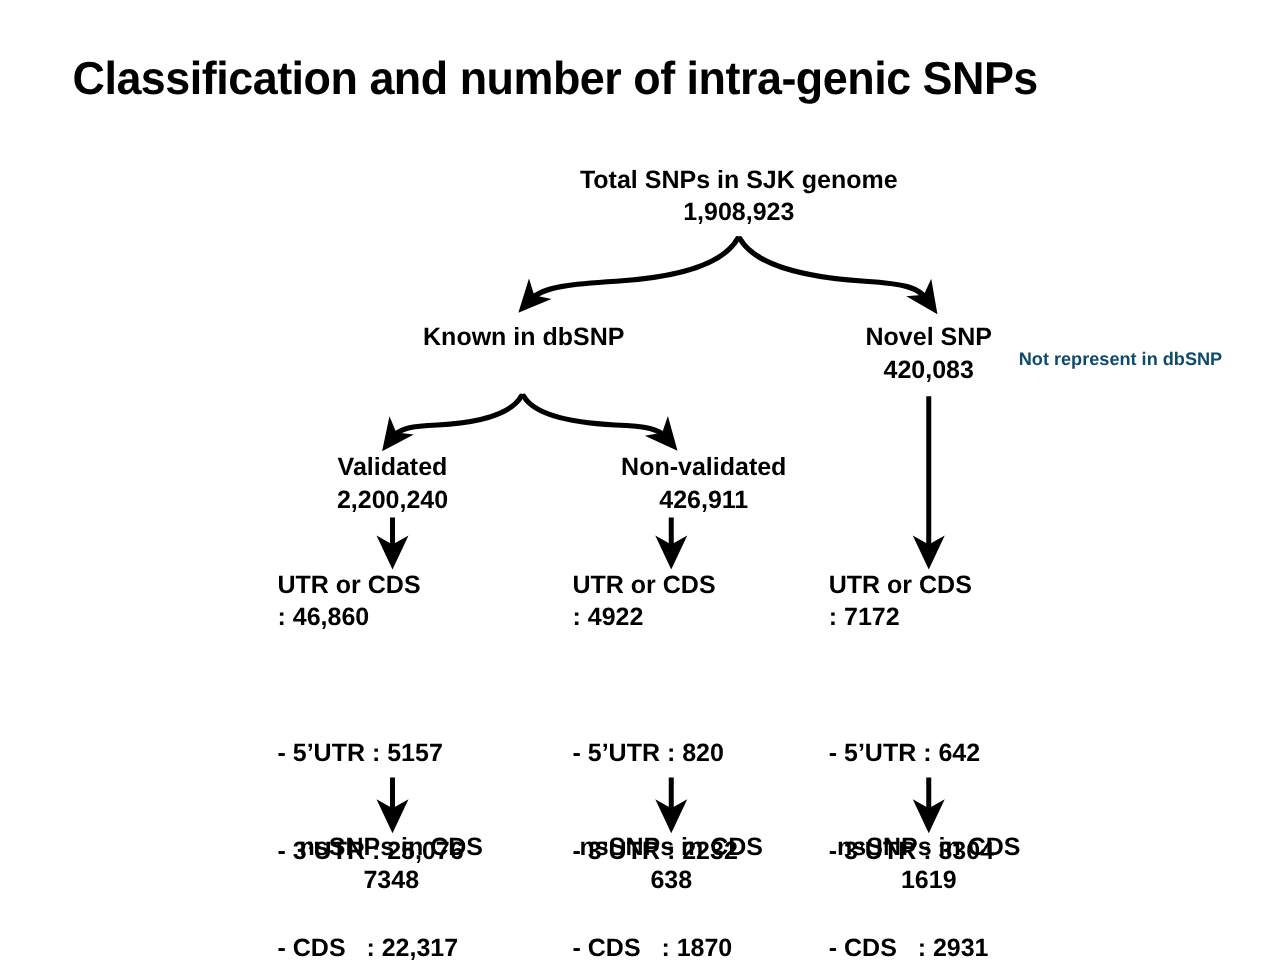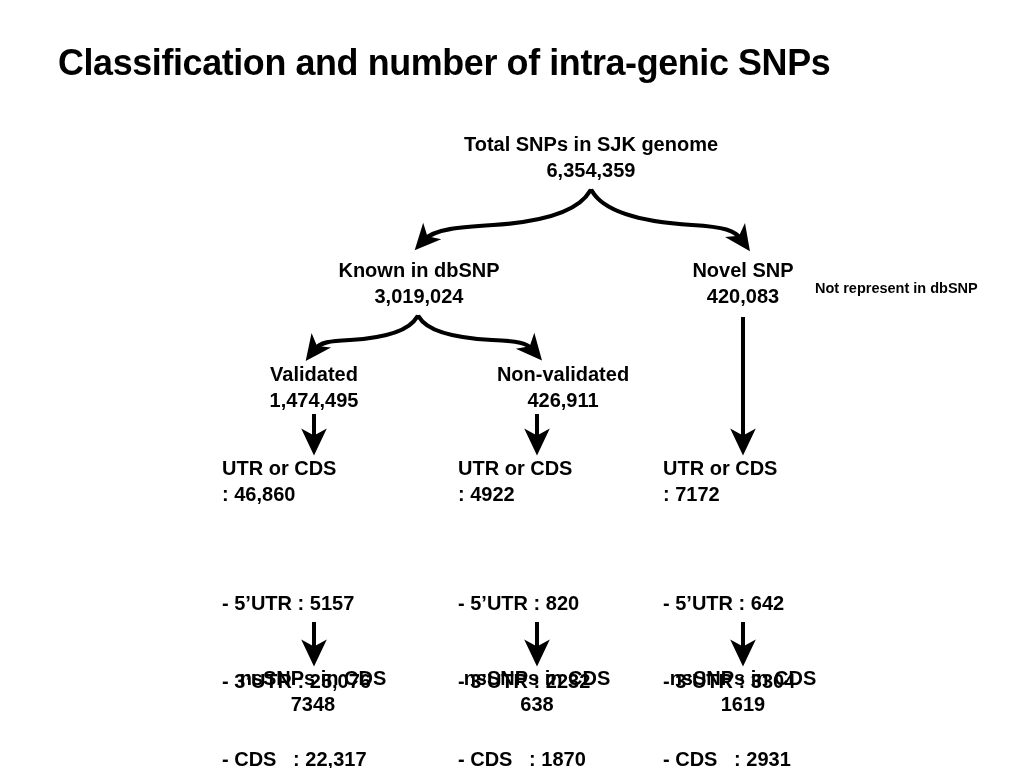--- a/index.html
+++ b/index.html
@@ -69,21 +69,21 @@
   }
   .node .label { display: block; }
   .node .value { display: block; }
 
   .annotation-red {
     position: absolute;
     font-size: 14.5px;
     font-weight: bold;
     line-height: 18px;
     white-space: nowrap;
-    color: #000000;
+    color: #0c4a6e;
   }
 
   .detail-block {
     position: absolute;
     font-size: 20px;
     font-weight: bold;
     line-height: 26px;
     white-space: pre;
     text-align: left;
   }
@@ -140,38 +140,37 @@
       <line x1="314" y1="414" x2="314" y2="442" stroke="#000000" stroke-width="4" marker-end="url(#arrowhead-v)"></line>
       <line x1="537" y1="414" x2="537" y2="442" stroke="#000000" stroke-width="4" marker-end="url(#arrowhead-v)"></line>
 
       <line x1="314" y1="622" x2="314" y2="653" stroke="#000000" stroke-width="4" marker-end="url(#arrowhead-v)"></line>
       <line x1="537" y1="622" x2="537" y2="653" stroke="#000000" stroke-width="4" marker-end="url(#arrowhead-v)"></line>
       <line x1="743" y1="622" x2="743" y2="653" stroke="#000000" stroke-width="4" marker-end="url(#arrowhead-v)"></line>
     </svg>
 
     <div class="node center" id="node-total">
       <span class="label">Total SNPs in SJK genome</span>
-      <span class="value">6,354,359</span>
+      <span class="value">1,908,923</span>
     </div>
 
     <div class="node center" id="node-known">
       <span class="label">Known in dbSNP</span>
-      <span class="value">3,019,024</span>
     </div>
 
     <div class="node center" id="node-novel">
       <span class="label">Novel SNP</span>
       <span class="value">420,083</span>
     </div>
 
     <div class="annotation-red" id="red-note">Not represent in dbSNP</div>
 
     <div class="node center" id="node-validated">
       <span class="label">Validated</span>
-      <span class="value">1,474,495</span>
+      <span class="value">2,200,240</span>
     </div>
 
     <div class="node center" id="node-nonvalidated">
       <span class="label">Non-validated</span>
       <span class="value">426,911</span>
     </div>
 
     <div class="node left" id="node-utrcds-1">
       <span class="label">UTR or CDS</span>
       <span class="value">: 46,860</span>

